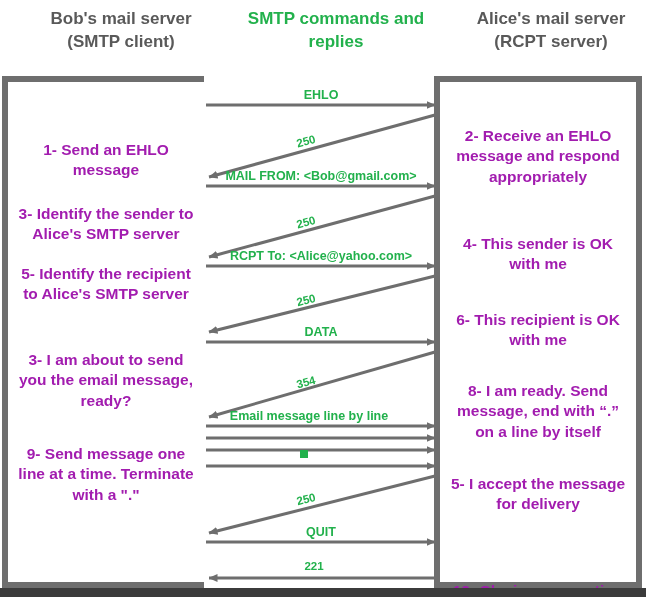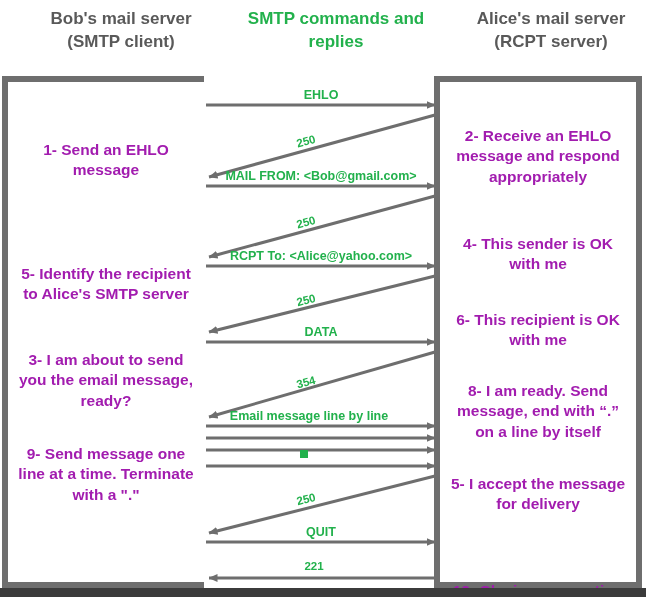--- a/index.html
+++ b/index.html
@@ -110,20 +110,21 @@
   </div>
   <div class="col-header" id="hdr-right">
     <div>Alice's mail server</div>
     <div>(RCPT server)</div>
   </div>
 </div>
 
 <div class="panel framed" id="panel-left">
   <div class="panel-inner">
     <div class="step" style="top:14px;">1- Send an EHLO message</div>
+    <div class="step" style="top:78px;">3- Identify the sender to Alice's SMTP server</div>
     <div class="step" style="top:138px;">5- Identify the recipient to Alice's SMTP server</div>
     <div class="step" style="top:224px;">3- I am about to send you the email message, ready?</div>
     <div class="step" style="top:318px;">9- Send message one line at a time. Terminate with a "."</div>
   </div>
 </div>
 
 <div class="panel" id="panel-mid">
   <svg id="arrow-svg" viewBox="0 0 236 512">
     <defs>
       <marker id="ah-right" markerWidth="9" markerHeight="8" refX="8.5" refY="4" orient="auto" markerUnits="userSpaceOnUse">

